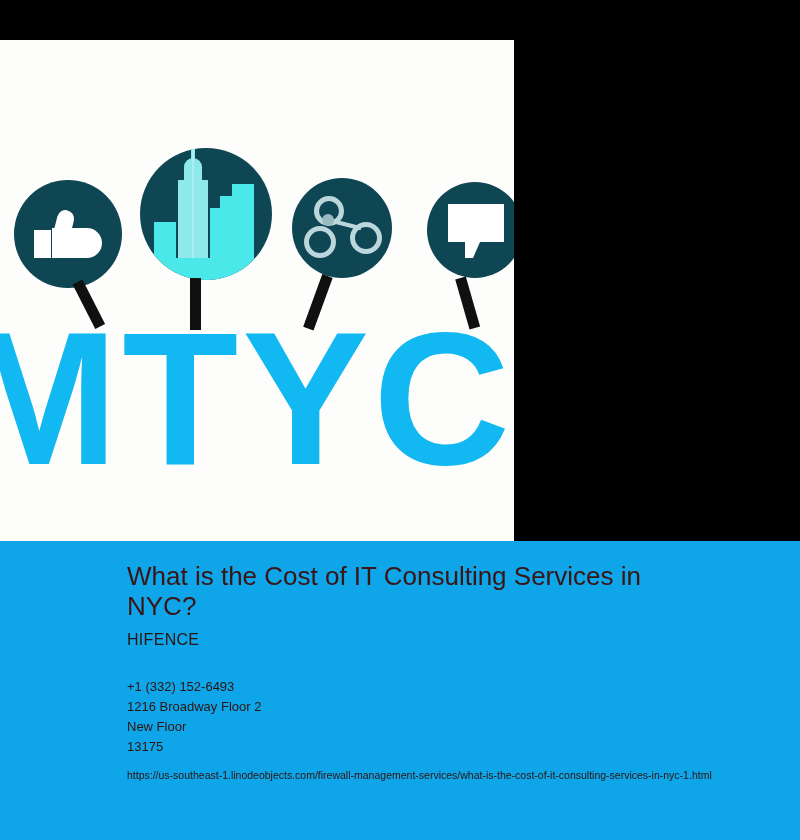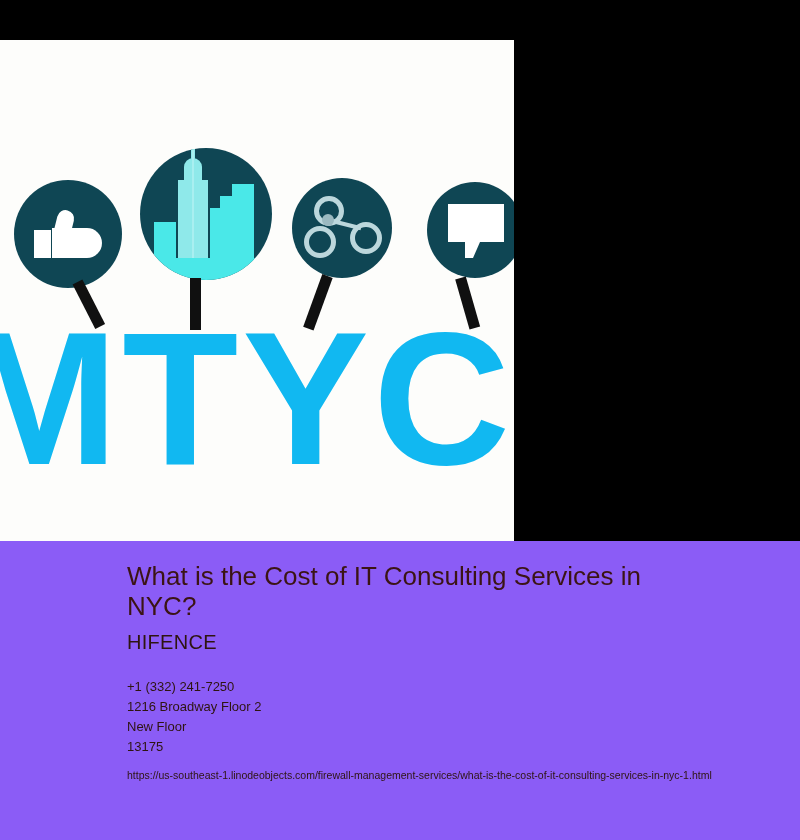--- a/index.html
+++ b/index.html
@@ -164,39 +164,39 @@
     white-space: nowrap;
   }
 
   
   #content-card {
     position: absolute;
     left: 0;
     top: 541px;
     width: 800px;
     height: 299px;
-    background: #8b5cf6;
+    background: #0ea5e9;
   }
   #page-title {
     position: absolute;
     left: 127px;
     top: 20px;
     width: 540px;
     color: #3b1414;
     font-size: 26px;
     line-height: 30px;
     font-weight: normal;
     margin: 0;
   }
   #brand-name {
     position: absolute;
     left: 127px;
     top: 90px;
     color: #2e1410;
-    font-size: 20px;
+    font-size: 16px;
     letter-spacing: 0.3px;
   }
   #contact-block {
     position: absolute;
     left: 127px;
     top: 136px;
     color: #2e1410;
     font-size: 13px;
     line-height: 20px;
   }
@@ -266,21 +266,21 @@
   </div>
 </div>
 
 <div id="content-card">
 
   <h1 id="page-title">What is the Cost of IT Consulting Services in NYC?</h1>
 
   <div id="brand-name">HIFENCE</div>
 
   <div id="contact-block">
-    <span class="contact-line">+1 (332) 241-7250</span>
+    <span class="contact-line">+1 (332) 152-6493</span>
     <span class="contact-line">1216 Broadway Floor 2</span>
     <span class="contact-line">New Floor</span>
     <span class="contact-line">13175</span>
   </div>
 
   <div id="source-url">https://us-southeast-1.linodeobjects.com/firewall-management-services/what-is-the-cost-of-it-consulting-services-in-nyc-1.html</div>
 
 </div>
 
 </body></html>

